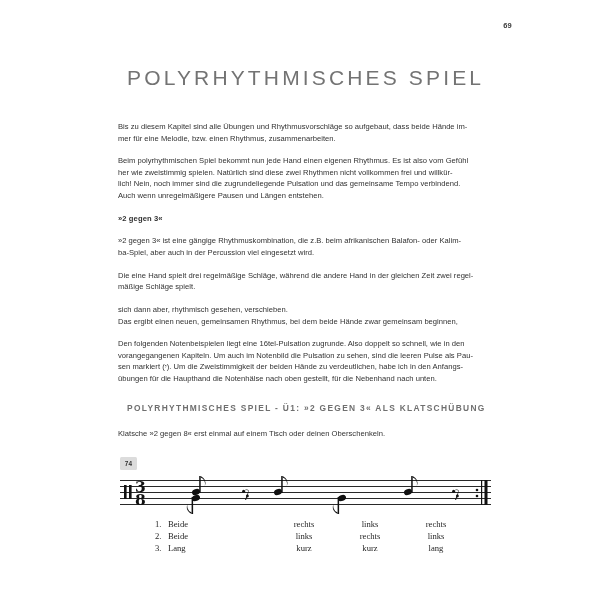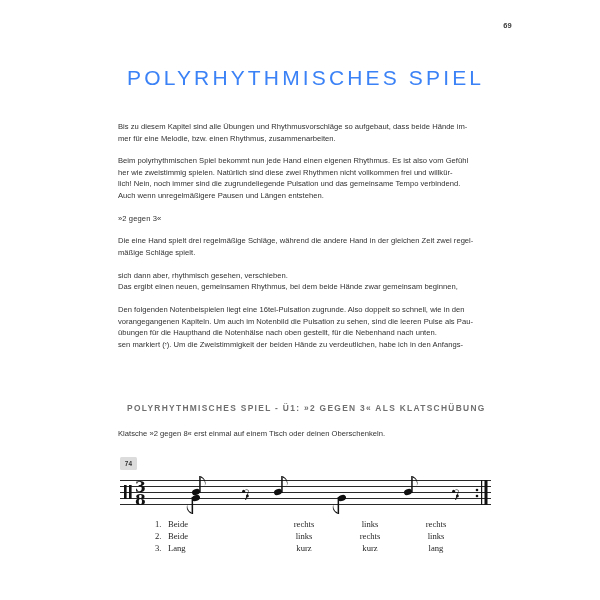--- a/index.html
+++ b/index.html
@@ -30,42 +30,42 @@
 
   
   #chapter-title {
     position: absolute;
     top: 52px;
     left: 127px;
     font-family: "Liberation Sans", sans-serif;
     font-size: 21px;
     font-weight: 300;
     letter-spacing: 3.15px;
-    color: #3b82f6;
+    color: #737373;
     white-space: nowrap;
   }
 
   
   #body-copy {
     position: absolute;
     top: 121px;
     left: 118px;
     width: 374px;
   }
   .para {
     font-size: 7.6px;
     line-height: 11.55px;
     text-align: justify;
     color: #313131;
     margin: 0;
     letter-spacing: 0.02px;
   }
   .para.gap-before { margin-top: 11.2px; }
   .para.sub-head {
-    font-weight: normal;
+    font-weight: bold;
     letter-spacing: 0.1px;
   }
   .para-line { display: block; }
   .para-line.last { text-align: left; }
 
   
   #section-heading {
     position: absolute;
     top: 396px;
     left: 127px;
@@ -148,32 +148,36 @@
     <p class="para gap-before">
       <span class="para-line">Beim polyrhythmischen Spiel bekommt nun jede Hand einen eigenen Rhythmus. Es ist also vom Gefühl</span>
       <span class="para-line">her wie zweistimmig spielen. Natürlich sind diese zwei Rhythmen nicht vollkommen frei und willkür-</span>
       <span class="para-line">lich! Nein, noch immer sind die zugrundeliegende Pulsation und das gemeinsame Tempo verbindend.</span>
       <span class="para-line last">Auch wenn unregelmäßigere Pausen und Längen entstehen.</span>
     </p>
     <p class="para gap-before sub-head">
       <span class="para-line last">»2 gegen 3«</span>
     </p>
     <p class="para gap-before">
+      <span class="para-line">»2 gegen 3« ist eine gängige Rhythmuskombination, die z.B. beim afrikanischen Balafon- oder Kalim-</span>
+      <span class="para-line last">ba-Spiel, aber auch in der Percussion viel eingesetzt wird.</span>
+    </p>
+    <p class="para gap-before">
       <span class="para-line">Die eine Hand spielt drei regelmäßige Schläge, während die andere Hand in der gleichen Zeit zwei regel-</span>
       <span class="para-line last">mäßige Schläge spielt.</span>
     </p>
     <p class="para gap-before">
       <span class="para-line last">sich dann aber, rhythmisch gesehen, verschieben.</span>
       <span class="para-line">Das ergibt einen neuen, gemeinsamen Rhythmus, bei dem beide Hände zwar gemeinsam beginnen,</span>
     </p>
     <p class="para gap-before">
       <span class="para-line">Den folgenden Notenbeispielen liegt eine 16tel-Pulsation zugrunde. Also doppelt so schnell, wie in den</span>
       <span class="para-line">vorangegangenen Kapiteln. Um auch im Notenbild die Pulsation zu sehen, sind die leeren Pulse als Pau-</span>
+      <span class="para-line">sen markiert (𝄾). Um die Zweistimmigkeit der beiden Hände zu verdeutlichen, habe ich in den Anfangs-</span>
       <span class="para-line last">übungen für die Haupthand die Notenhälse nach oben gestellt, für die Nebenhand nach unten.</span>
-      <span class="para-line">sen markiert (𝄾). Um die Zweistimmigkeit der beiden Hände zu verdeutlichen, habe ich in den Anfangs-</span>
     </p>
   </div>
 
 <h2 id="section-heading">POLYRHYTHMISCHES SPIEL - Ü1: »2 GEGEN 3« ALS KLATSCHÜBUNG</h2>
 
 <div id="exercise-intro">
     <p class="para">
       <span class="para-line last">Klatsche »2 gegen 8« erst einmal auf einem Tisch oder deinen Oberschenkeln.</span>
     </p>
   </div>

